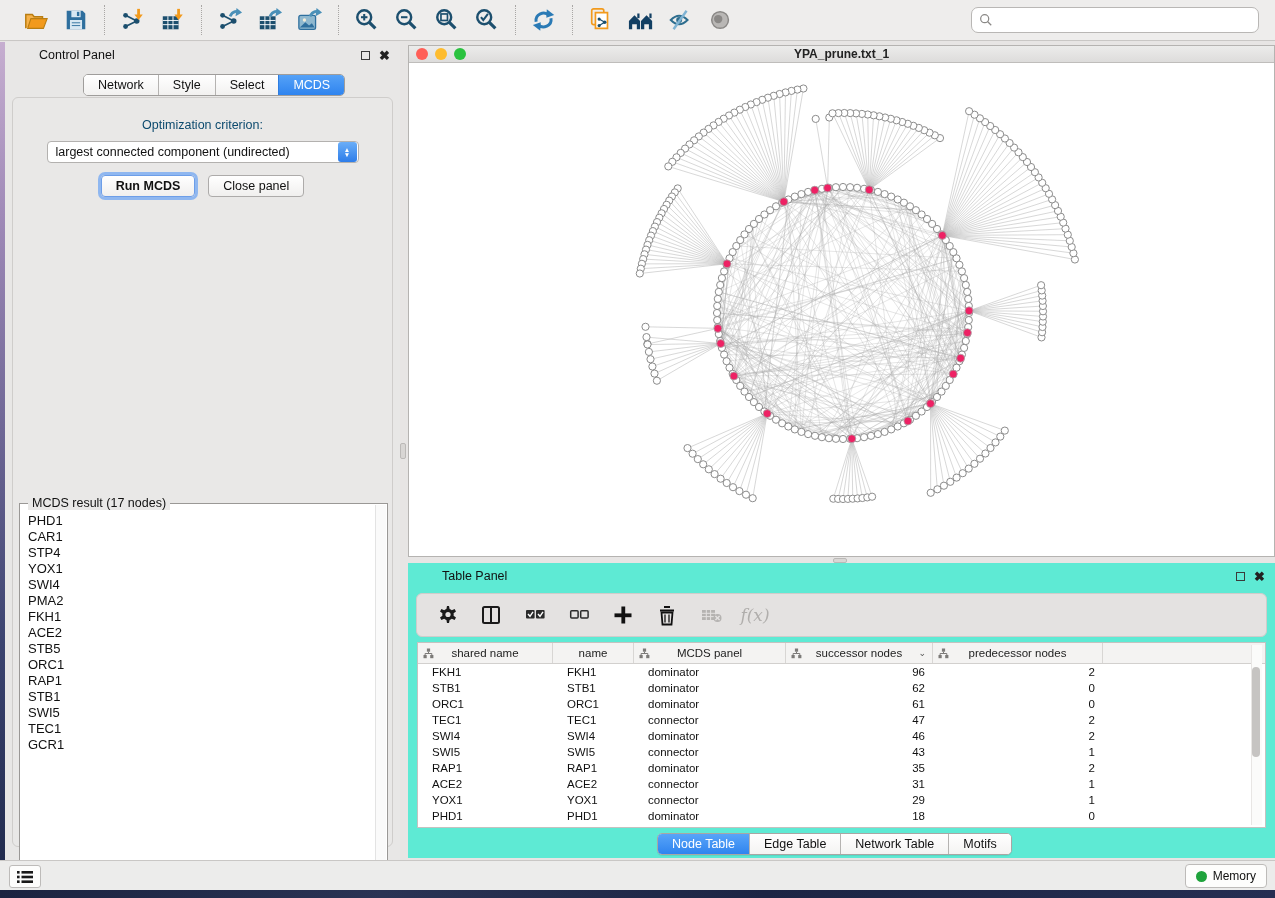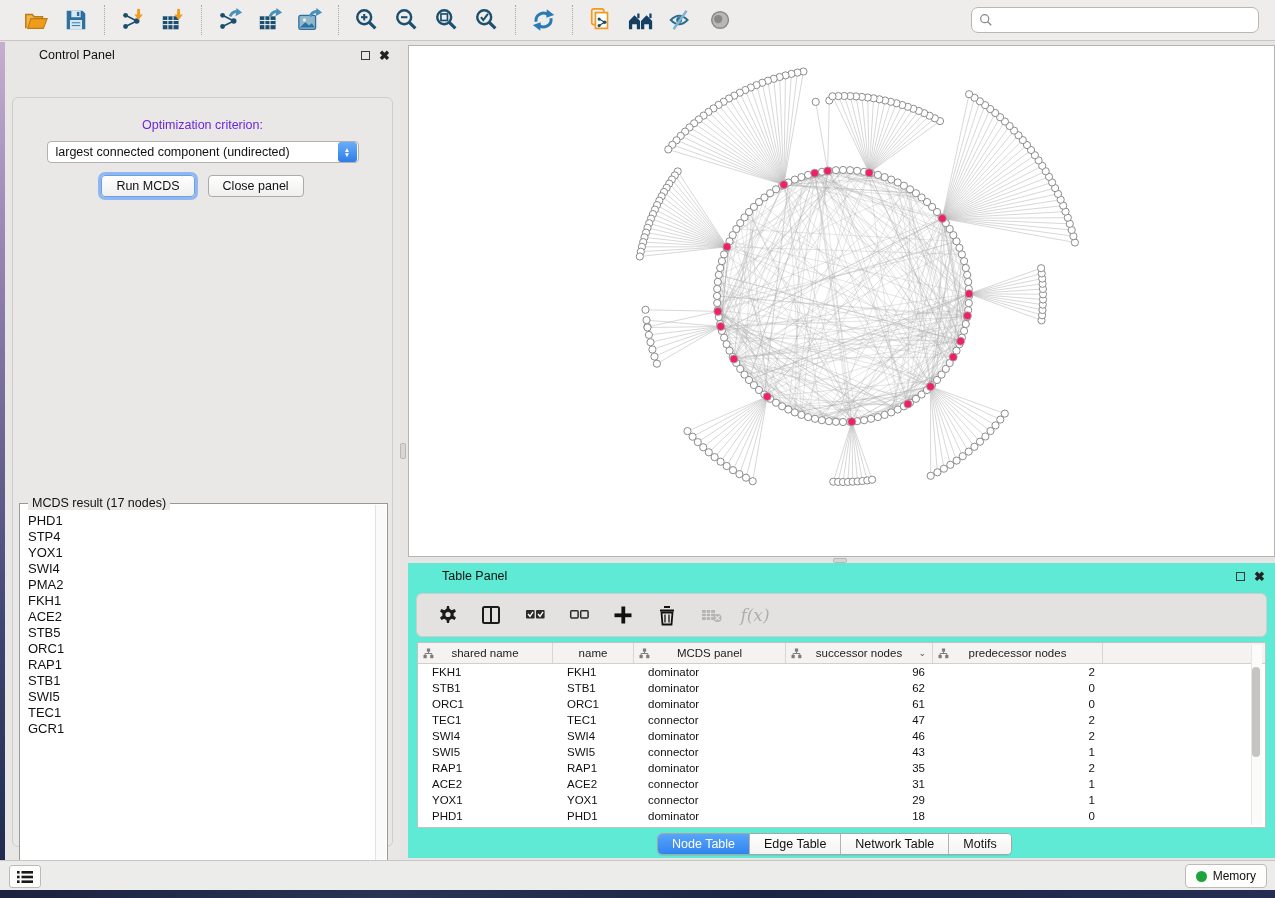--- a/index.html
+++ b/index.html
@@ -31,33 +31,33 @@
   .float-ico { width:9px; height:9px; border:1.6px solid #3a3a3a; background:transparent; }
   .close-ico { font-size:13px; font-weight:bold; color:#222; line-height:9px; }
   .cp-tabs { position:absolute; left:78px; top:32px; display:flex; border:1px solid #9f9d9b;
     border-radius:5px; overflow:hidden; background:#fdfdfd; height:22px; }
   .cp-tab { padding:0 14px; font-size:12.5px; display:flex; align-items:center; color:#111;
     border-left:1px solid #b5b3b1; background:linear-gradient(#ffffff,#f2f1f0); cursor:default; }
   .cp-tab:first-child { border-left:none; }
   .cp-tab.active { background:linear-gradient(#55a2f7,#2f84ef); color:#fff; border-left-color:#2f7de0; }
   .cp-content { position:absolute; left:7px; top:55px; width:381px; height:750px;
     background:#e9e8e7; border:1px solid #cfcdcb; border-radius:6px; }
-  .opt-label { text-align:center; font-size:12.5px; color:#6d28d9; margin-top:20px; }
+  .opt-label { text-align:center; font-size:12.5px; color:#0c4a6e; margin-top:20px; }
   .opt-select { margin:9px auto 0 auto; width:312px; height:22px; background:#fff; border:1px solid #b3b1af;
     border-radius:4px; display:flex; align-items:center; position:relative; cursor:default; }
   .opt-select .sel-text { font-size:12.5px; padding-left:8px; color:#111; flex:1; }
   .sel-stepper { width:19px; height:20px; margin-right:1px; border-radius:3px;
     background:linear-gradient(#6aaef8,#2e7de9); display:flex; flex-direction:column;
     align-items:center; justify-content:center; color:#fff; }
   .sel-stepper span { font-size:6.5px; line-height:5px; }
   .cp-buttons { display:flex; justify-content:center; gap:13px; margin-top:12px; }
   .mac-btn { height:22px; padding:0 14px; background:linear-gradient(#ffffff,#f0efee);
     border:1px solid #adabaa; border-radius:4px; font-size:12.5px; color:#111;
     display:flex; align-items:center; cursor:default; }
-  .mac-btn.focused { box-shadow:0 0 0 3px rgba(96,156,245,.65); border-color:#6d9ee8; }
+  .mac-btn.focused { box-shadow:0 0 0 3px rgba(96,156,245,.65); border-color:#6d9ee8;font-weight:bold; }
   .mcds-fieldset { position:absolute; left:6px; top:405px; width:369px; height:372px;
     border:1px solid #9a9896; background:#ffffff; }
   .mcds-legend { position:absolute; left:8px; top:-8px; background:#e9e8e7; padding:0 4px;
     font-size:12.5px; color:#111; }
   .mcds-list { position:absolute; left:0; top:3px; bottom:1px; right:12px; overflow:hidden;
     padding:6px 0 0 8px; }
   .mcds-item { font-size:13px; line-height:16px; color:#111; }
   .mcds-scroll { position:absolute; right:1px; top:1px; bottom:1px; width:11px; background:#fafafa;
     border-left:1px solid #e3e3e3; }
 
@@ -292,37 +292,44 @@
 </div>
 
 <div class="control-panel">
   <div class="panel-titlebar">
     <span class="panel-title">Control Panel</span>
     <span class="panel-wincontrols">
       <span class="float-ico"></span>
       <span class="close-ico">✖</span>
     </span>
   </div>
+  <div class="cp-tabs" id="cp-tabs">
+      <div class="cp-tab">Network</div>
+      <div class="cp-tab">Style</div>
+      <div class="cp-tab">Select</div>
+      <div class="cp-tab active">MCDS</div>
+    </div>
   <div class="cp-content">
     <div class="opt-label">Optimization criterion:</div>
     <div class="opt-select">
       <span class="sel-text">largest connected component (undirected)</span>
       <span class="sel-stepper">
           <span>▲</span>
           <span>▼</span>
         </span>
     </div>
     <div class="cp-buttons">
       <div class="mac-btn focused">Run MCDS</div>
       <div class="mac-btn">Close panel</div>
     </div>
     <div class="mcds-fieldset">
       <span class="mcds-legend">MCDS result (17 nodes)</span>
       <div class="mcds-list" id="mcds-list">
           <div class="mcds-item">PHD1</div>
+          <div class="mcds-item">CAR1</div>
           <div class="mcds-item">STP4</div>
           <div class="mcds-item">YOX1</div>
           <div class="mcds-item">SWI4</div>
           <div class="mcds-item">PMA2</div>
           <div class="mcds-item">FKH1</div>
           <div class="mcds-item">ACE2</div>
           <div class="mcds-item">STB5</div>
           <div class="mcds-item">ORC1</div>
           <div class="mcds-item">RAP1</div>
           <div class="mcds-item">STB1</div>
@@ -331,20 +338,28 @@
           <div class="mcds-item">GCR1</div>
         </div>
       <div class="mcds-scroll"></div>
     </div>
   </div>
 </div>
 
 <div class="vgrip"></div>
 
 <div class="net-window">
+  <div class="net-titlebar">
+    <span class="net-title">YPA_prune.txt_1</span>
+    <span class="traffic">
+      <i id="tl-red" style="background: rgb(255, 95, 87);"></i>
+      <i id="tl-yellow" style="background: rgb(254, 188, 46);"></i>
+      <i id="tl-green" style="background: rgb(42, 194, 63);"></i>
+    </span>
+  </div>
   <div class="net-canvas">
     <svg id="net-svg" width="865" height="493">
         <g>
           <line x1="374.8465830889778" y1="138.7486032997752" x2="394.40821549193987" y2="25.463832313216585" stroke="#bdbdbd" stroke-width="0.7" opacity="0.85"></line>
           <line x1="374.8465830889778" y1="138.7486032997752" x2="388.3941418190619" y2="26.607731334362967" stroke="#bdbdbd" stroke-width="0.7" opacity="0.85"></line>
           <line x1="374.8465830889778" y1="138.7486032997752" x2="382.4129474460234" y2="27.912683818293544" stroke="#bdbdbd" stroke-width="0.7" opacity="0.85"></line>
           <line x1="374.8465830889778" y1="138.7486032997752" x2="376.46894448295745" y2="29.37774896648577" stroke="#bdbdbd" stroke-width="0.7" opacity="0.85"></line>
           <line x1="374.8465830889778" y1="138.7486032997752" x2="370.56641822704876" y2="31.001870548047123" stroke="#bdbdbd" stroke-width="0.7" opacity="0.85"></line>
           <line x1="374.8465830889778" y1="138.7486032997752" x2="364.7096240730718" y2="32.783877661199" stroke="#bdbdbd" stroke-width="0.7" opacity="0.85"></line>
           <line x1="374.8465830889778" y1="138.7486032997752" x2="358.9027844454859" y2="34.72248557743231" stroke="#bdbdbd" stroke-width="0.7" opacity="0.85"></line>

